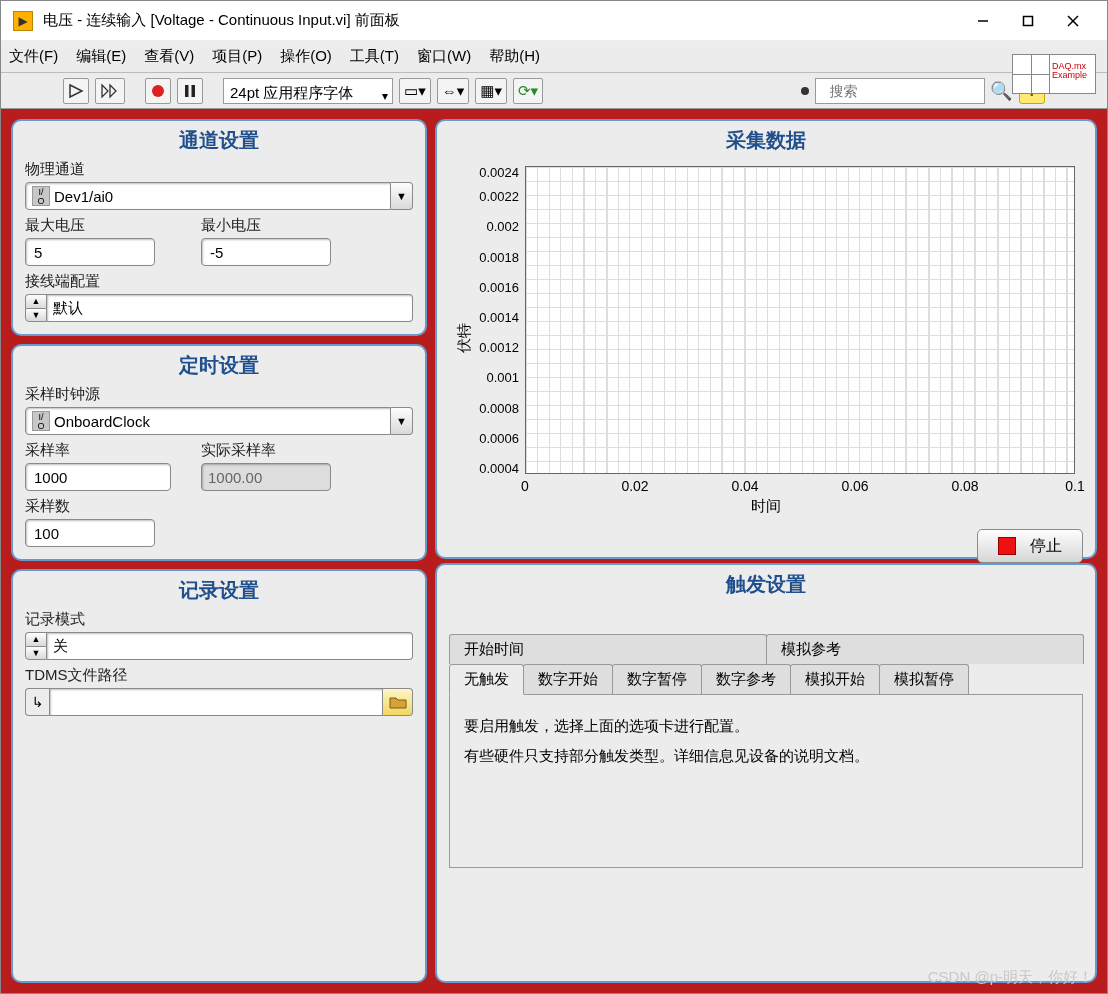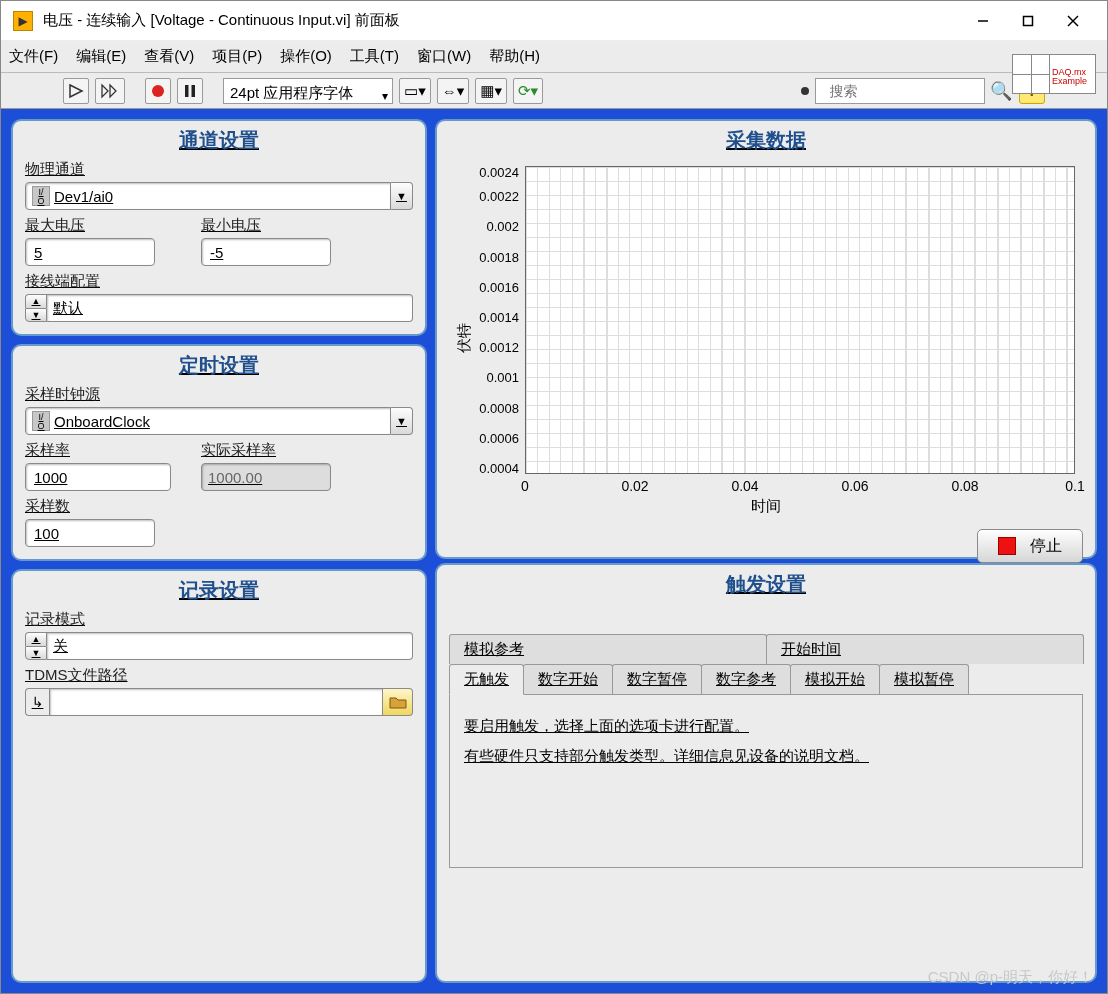--- a/index.html
+++ b/index.html
@@ -8,33 +8,33 @@
   .titlebar { display: flex; align-items: center; height: 40px; padding: 0 12px; background: #fff; border-bottom: 1px solid #eee; }
   .app-icon { width: 20px; height: 20px; background: #ffb000; border: 1px solid #b68700; margin-right: 10px; display:flex;align-items:center;justify-content:center; font-size:12px;color:#333;}
   .title-text { flex: 1; font-size: 15px; color: #000; }
   .winbtn { width: 45px; height: 30px; display:flex;align-items:center;justify-content:center; color:#000; }
   .menubar { display: flex; align-items: center; height: 32px; padding: 0 8px; background: #ececec; font-size: 15px; gap: 18px; border-bottom:1px solid #bbb;}
   .menubar span { cursor: default; }
   .daqbox { position:absolute; right:12px; top:54px; width:84px; height:40px; background:#fff; border:1px solid #888; display:flex; }
   .daqbox .grid{ width:37px; border-right:1px solid #888; background:
      linear-gradient(#888,#888) 0 50%/100% 1px no-repeat,
      linear-gradient(#888,#888) 50% 0/1px 100% no-repeat; }
-  .daqbox .txt{flex:1; font-size:9px; color:#c00; padding:13px 2px; line-height:1.05;}
+  .daqbox .txt{flex:1; font-size:9px; color:#c00; padding:7px 2px; line-height:1.05;}
   .toolbar { display: flex; align-items: center; height: 36px; background: #ececec; border-bottom: 1px solid #9a9a9a; padding: 0 62px 0 62px; gap: 6px; font-size: 15px; }
   .tb-btn { height: 26px; min-width: 26px; border: 1px solid #9a9a9a; background: #f4f4f4; display:flex;align-items:center;justify-content:center; border-radius:2px; padding:0 4px;}
   .tb-btn.red-dot::before{content:'';width:12px;height:12px;border-radius:50%;background:#d22; display:block;}
   .tb-sep { width: 8px; }
   .font-sel { height: 26px; border:1px solid #9a9a9a; background:#fff; padding:0 18px 0 6px; display:flex; align-items:flex-end; min-width: 170px; position:relative;}
   .font-sel::after{content:'▾'; position:absolute; right:4px; font-size:12px;}
   .search-wrap{ margin-left:auto; display:flex; align-items:center; gap:6px;}
   .search-bullet{width:8px;height:8px;border-radius:50%;background:#333;}
   .search{ height:26px; width:170px; border:1px solid #9a9a9a; padding:2px 14px; font-size:14px;}
   .mag{color:#2a6fb5;font-size:18px;}
   .help{ width:26px;height:26px;border:1px solid #c9a800;background:#ffe972;color:#6a5200;font-weight:bold;display:flex;align-items:center;justify-content:center;border-radius:3px;}
-  .workspace{ flex:1; background:#1d4ed8; padding:10px; display:flex; gap:8px; position:relative;text-decoration:underline;}
+  .workspace{ flex:1; background:#b91c1c; padding:10px; display:flex; gap:8px; position:relative;}
   .col-left{ width:416px; display:flex; flex-direction:column; gap:8px;}
   .col-right{ flex:1; display:flex; flex-direction:column; gap:4px;}
   .group{ border: 2px solid #6699cc; border-radius: 10px; background: #ececec; padding: 6px 12px 12px; }
   .group-title{ text-align:center; color:#1f4f8d; font-weight:bold; font-size:20px; margin-bottom:6px;}
   .lbl{ font-size:15px; color:#222; margin:6px 0 3px;}
   .field-row{ display:flex; gap:26px;}
   .combo, .numberbox, .txtbox { height:28px; background:#fff; border:1px solid #8a8a8a; box-shadow: inset 1px 1px 2px rgba(0,0,0,.25); border-radius:4px; padding:0 6px; font-size:15px; display:flex; align-items:center; }
   .combo-wrap{ display:flex; align-items:stretch;}
   .combo-wrap .combo{ flex:1; border-top-right-radius:0; border-bottom-right-radius:0;}
   .combo-btn{ width:22px; border:1px solid #8a8a8a; border-left:none; background:linear-gradient(#fdfdfd,#d9d9d9); border-radius:0 4px 4px 0; display:flex; align-items:center; justify-content:center; font-size:11px;}
@@ -284,22 +284,22 @@
             <span class="stop-sq"></span>
             <span>停止</span>
           </button>
         </div>
       </div>
 
       <div class="group trigger">
         <div class="group-title">触发设置</div>
         <div class="tabs">
           <div class="tab-row">
+            <div class="tab wide">开始时间</div>
             <div class="tab wide">模拟参考</div>
-            <div class="tab wide">开始时间</div>
           </div>
           <div class="tab-row" id="tabrow2">
               <div class="tab active">无触发</div>
               <div class="tab">数字开始</div>
               <div class="tab">数字暂停</div>
               <div class="tab">数字参考</div>
               <div class="tab">模拟开始</div>
               <div class="tab">模拟暂停</div>
             </div>
           <div class="tab-body">

